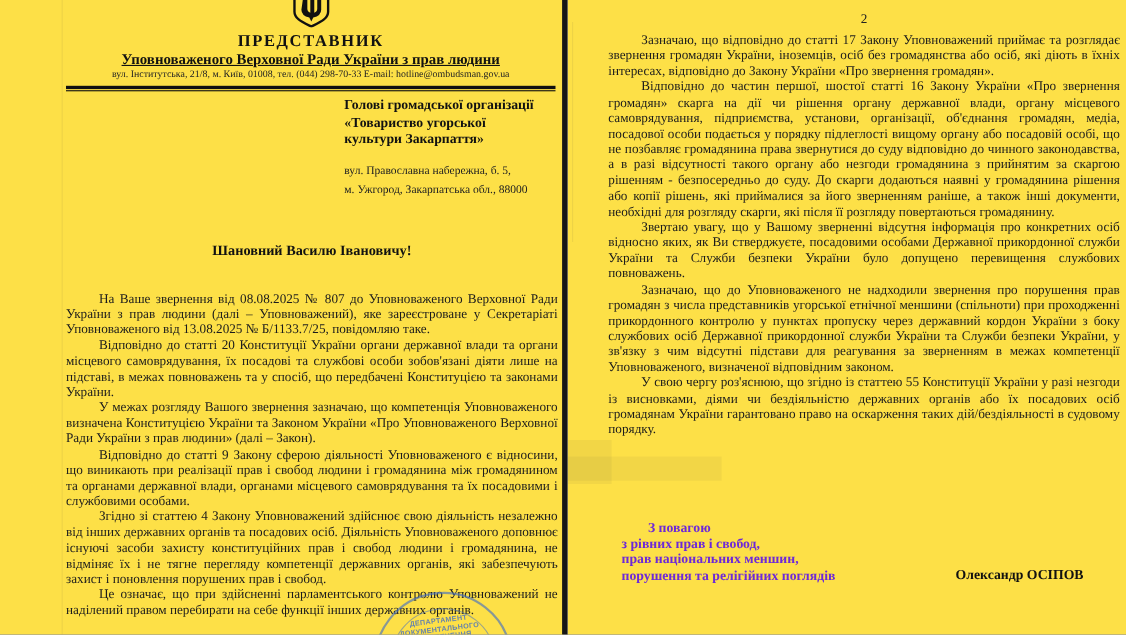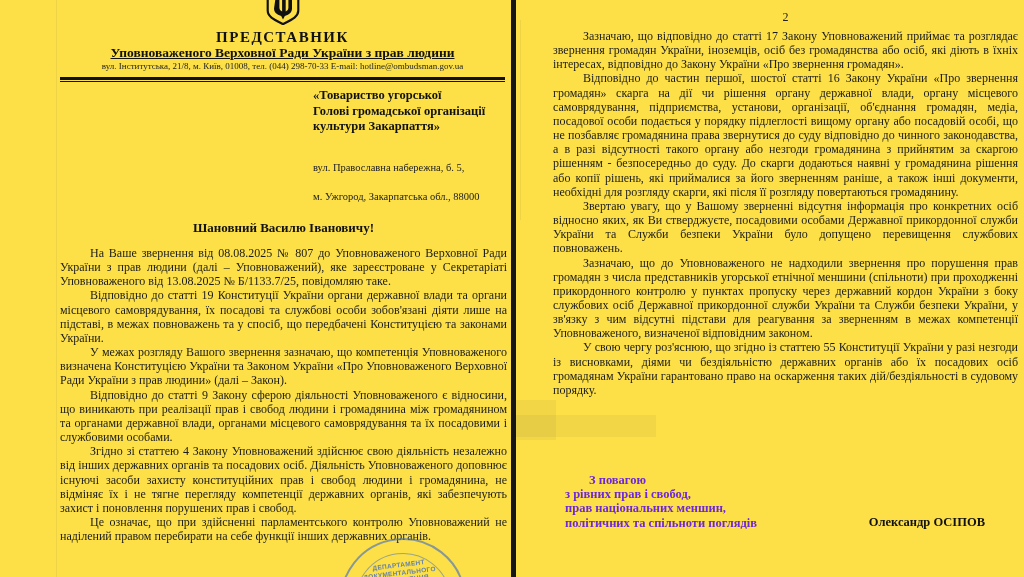--- a/index.html
+++ b/index.html
@@ -32,26 +32,26 @@
   .letterhead { position: absolute; left: 60px; top: 0; width: 445px; text-align: center; }
   .emblem { position: relative; display: inline-block; width: 38px; height: 27px; margin-top: -2px; }
   .lh-title { font-weight: bold; font-size: 15px; letter-spacing: 1.5px; line-height: 16px; margin-top: 0; color: #111; }
   .lh-subtitle { font-weight: bold; font-size: 13.5px; line-height: 15px; color: #111; text-decoration: underline; }
   .lh-address { font-size: 9px; line-height: 12px; color: #222; }
   .lh-rule { margin-top: 5px; height: 5px; border-top: 3px solid #101010; border-bottom: 1px solid #101010; }
   
   .addressee { position: absolute; left: 313px; top: 88px; width: 195px; }
   .addr-bold { font-weight: bold; font-size: 12.5px; line-height: 15.5px; color: #111; }
   .addr-name { font-weight: bold; font-size: 13px; margin-top: 11px; color: #111; }
-  .addr-small { font-size: 10.5px; line-height: 13.5px; margin-top: 16px; color: #222; }
+  .addr-small { font-size: 10.5px; line-height: 13.5px; margin-top: 4px; color: #222; }
   .addr-gap { height: 10px; }
   
   .salutation { position: absolute; left: 60px; top: 220px; width: 447px; text-align: center; font-weight: bold; font-size: 13px; color: #111; }
   .bodytext { position: absolute; }
-  #body1 { left: 60px; top: 246px; width: 447px; }
+  #body1 { left: 60px; top: 264px; width: 447px; }
   #body2 { left: 553px; top: 29px; width: 465px; }
   .body-par {
     font-size: 12px;
     line-height: 14.15px;
     text-align: justify;
     text-indent: 30px;
     color: #1c1c1c;
   }
   .pagenum { position: absolute; left: 553px; top: 10px; width: 465px; text-align: center; font-size: 12px; color: #222; }
   
@@ -96,33 +96,33 @@
           <path d="M12 -2 h4 v13 q0 3 3 4 v-17 h4 v17 q3 -1 3 -4 v-13 h4 v14 q0 6 -8 8 l-2 4 l-2 -4 q-8 -2 -8 -8 Z" fill="#111"></path>
         </svg>
       </span>
       <div class="lh-title">ПРЕДСТАВНИК</div>
       <div class="lh-subtitle">Уповноваженого Верховної Ради України з прав людини</div>
       <div class="lh-address">вул. Інститутська, 21/8, м. Київ, 01008, тел. (044) 298-70-33 E-mail: hotline@ombudsman.gov.ua</div>
       <div class="lh-rule"></div>
     </div>
 
     <div class="addressee">
+      <div class="addr-bold">Голові громадської організації</div>
       <div class="addr-bold">«Товариство угорської</div>
-      <div class="addr-bold">Голові громадської організації</div>
       <div class="addr-bold">культури Закарпаття»</div>
       <div class="addr-gap"></div>
       <div class="addr-small">вул. Православна набережна, б. 5,</div>
       <div class="addr-small">м. Ужгород, Закарпатська обл., 88000</div>
     </div>
 
     <div class="salutation">Шановний Василю Івановичу!</div>
 
     <div class="bodytext" id="body1">
       <p class="body-par">На Ваше звернення від 08.08.2025 № 807 до Уповноваженого Верховної Ради України з прав людини (далі – Уповноважений), яке зареєстроване у Секретаріаті Уповноваженого від 13.08.2025 № Б/1133.7/25, повідомляю таке.</p>
-      <p class="body-par">Відповідно до статті 19 Конституції України органи державної влади та органи місцевого самоврядування, їх посадові та службові особи зобов'язані діяти лише на підставі, в межах повноважень та у спосіб, що передбачені Конституцією та законами України.</p>
+      <p class="body-par">Відповідно до статті 20 Конституції України органи державної влади та органи місцевого самоврядування, їх посадові та службові особи зобов'язані діяти лише на підставі, в межах повноважень та у спосіб, що передбачені Конституцією та законами України.</p>
       <p class="body-par">У межах розгляду Вашого звернення зазначаю, що компетенція Уповноваженого визначена Конституцією України та Законом України «Про Уповноваженого Верховної Ради України з прав людини» (далі – Закон).</p>
       <p class="body-par">Відповідно до статті 9 Закону сферою діяльності Уповноваженого є відносини, що виникають при реалізації прав і свобод людини і громадянина між громадянином та органами державної влади, органами місцевого самоврядування та їх посадовими і службовими особами.</p>
       <p class="body-par">Згідно зі статтею 4 Закону Уповноважений здійснює свою діяльність незалежно від інших державних органів та посадових осіб. Діяльність Уповноваженого доповнює існуючі засоби захисту конституційних прав і свобод людини і громадянина, не відміняє їх і не тягне перегляду компетенції державних органів, які забезпечують захист і поновлення порушених прав і свобод.</p>
       <p class="body-par">Це означає, що при здійсненні парламентського контролю Уповноважений не наділений правом перебирати на себе функції інших державних органів.</p>
     </div>
 
     <div class="stamp">
       <div class="stamp-inner">
         <div class="stamp-line">ДЕПАРТАМЕНТ</div>
         <div class="stamp-line">ДОКУМЕНТАЛЬНОГО</div>
@@ -148,20 +148,20 @@
     <p class="body-par">Звертаю увагу, що у Вашому зверненні відсутня інформація про конкретних осіб відносно яких, як Ви стверджуєте, посадовими особами Державної прикордонної служби України та Служби безпеки України було допущено перевищення службових повноважень.</p>
     <p class="body-par">Зазначаю, що до Уповноваженого не надходили звернення про порушення прав громадян з числа представників угорської етнічної меншини (спільноти) при проходженні прикордонного контролю у пунктах пропуску через державний кордон України з боку службових осіб Державної прикордонної служби України та Служби безпеки України, у зв'язку з чим відсутні підстави для реагування за зверненням в межах компетенції Уповноваженого, визначеної відповідним законом.</p>
     <p class="body-par">У свою чергу роз'яснюю, що згідно із статтею 55 Конституції України у разі незгоди із висновками, діями чи бездіяльністю державних органів або їх посадових осіб громадянам України гарантовано право на оскарження таких дій/бездіяльності в судовому порядку.</p>
   </div>
 
   <div class="closing">
     <div class="closing-line indented">З повагою</div>
     <div class="closing-line">з рівних прав і свобод,</div>
     <div class="closing-line">прав національних меншин,</div>
     <div class="closing-row">
-      <div class="closing-line">політичних та спільноти поглядів</div>
+      <div class="closing-line">порушення та релігійних поглядів</div>
       <div class="signer">Олександр ОСІПОВ</div>
     </div>
   </div>
 
   <div class="seam"></div>
 
 </div>
 
 </body></html>

